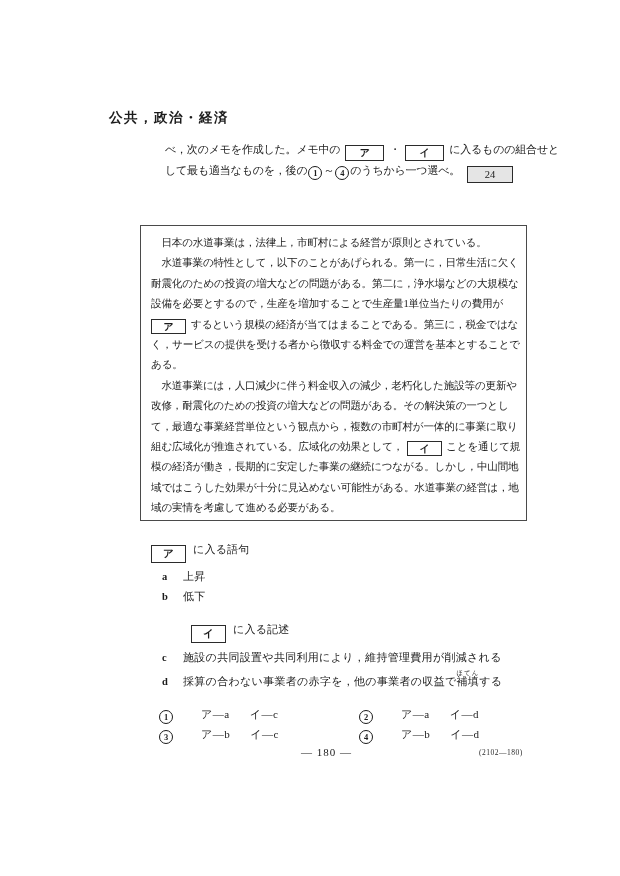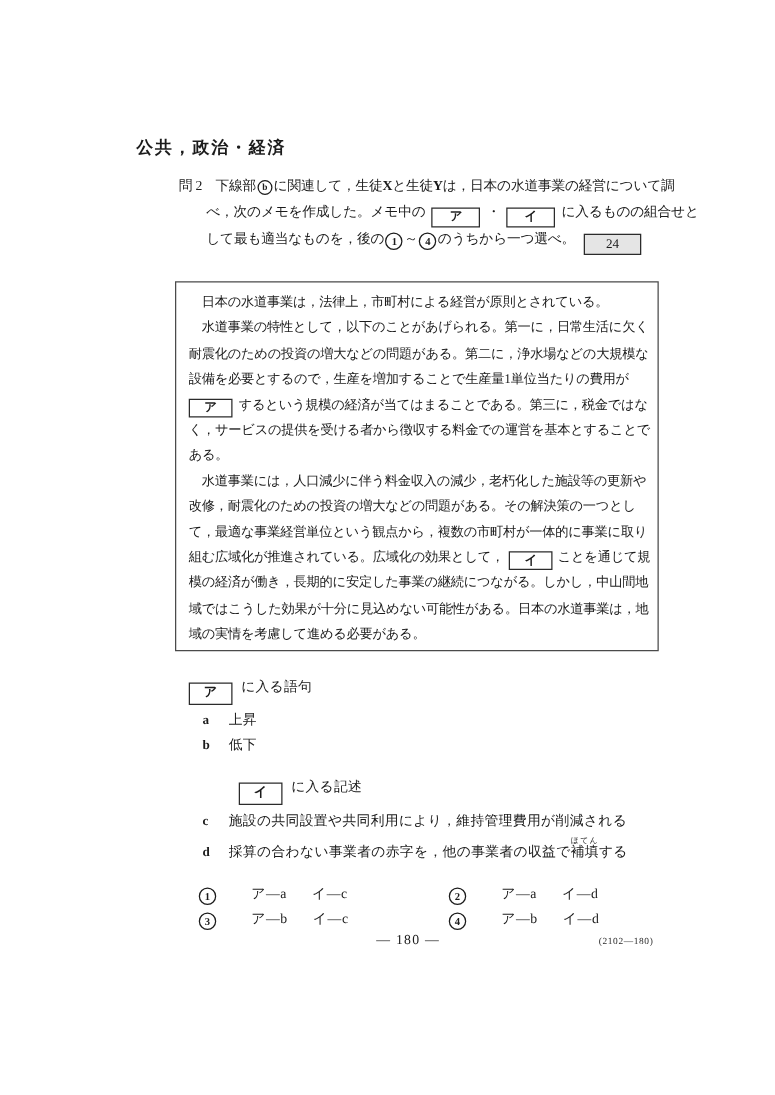--- a/index.html
+++ b/index.html
@@ -61,39 +61,38 @@
   .doc-code{font-size:7.5px;letter-spacing:0.5px;color:#2a2a2a;}
 </style>
 </head>
 <body>
 
 <div>
 
   <div class="abs title">公共，政治・経済</div>
 
   <div class="abs question">
-    <div class="qline"><span>問 2　下線部</span><span class="circ small">b</span><span>に関連して，生徒</span><span class="bold-serif">X</span><span>と生徒</span><span class="bold-serif">Y</span><span>は，日本の水道事業の経営について調</span></div>
     <div class="qline indent"><span>べ，次のメモを作成した。メモ中の</span><span class="fillbox">ア</span><span>・</span><span class="fillbox">イ</span><span>に入るものの組合せと</span></div>
     <div class="qline indent"><span>して最も適当なものを，後の</span><span class="circ">1</span><span>～</span><span class="circ">4</span><span>のうちから一つ選べ。</span><span class="ansbox">24</span></div>
   </div>
 
   <div class="abs memo">
     <div class="mline">　日本の水道事業は，法律上，市町村による経営が原則とされている。</div>
     <div class="mline">　水道事業の特性として，以下のことがあげられる。第一に，日常生活に欠く</div>
     <div class="mline">耐震化のための投資の増大などの問題がある。第二に，浄水場などの大規模な</div>
     <div class="mline">設備を必要とするので，生産を増加することで生産量1単位当たりの費用が</div>
     <div class="mline"><span class="fillbox">ア</span><span>するという規模の経済が当てはまることである。第三に，税金ではな</span></div>
     <div class="mline">く，サービスの提供を受ける者から徴収する料金での運営を基本とすることで</div>
     <div class="mline">ある。</div>
     <div class="mline">　水道事業には，人口減少に伴う料金収入の減少，老朽化した施設等の更新や</div>
     <div class="mline">改修，耐震化のための投資の増大などの問題がある。その解決策の一つとし</div>
     <div class="mline">て，最適な事業経営単位という観点から，複数の市町村が一体的に事業に取り</div>
     <div class="mline"><span>組む広域化が推進されている。広域化の効果として，</span><span class="fillbox mid">イ</span><span>ことを通じて規</span></div>
     <div class="mline">模の経済が働き，長期的に安定した事業の継続につながる。しかし，中山間地</div>
-    <div class="mline">域ではこうした効果が十分に見込めない可能性がある。日本の水道事業は，地</div>
+    <div class="mline">域ではこうした効果が十分に見込めない可能性がある。水道事業の経営は，地</div>
     <div class="mline">域の実情を考慮して進める必要がある。</div>
   </div>
 
   <div class="abs opt-head" style="left:151px;top:542px;"><span class="headbox">ア</span><span>に入る語句</span></div>
   <div class="abs opt-item" style="left:162px;top:570px;"><span class="key">a</span><span>上昇</span></div>
   <div class="abs opt-item" style="left:162px;top:590px;"><span class="key">b</span><span>低下</span></div>
 
   <div class="abs opt-head" style="left:151px;top:622px;padding-left:40px;"><span class="headbox">イ</span><span>に入る記述</span></div>
   <div class="abs opt-item" style="left:162px;top:651px;"><span class="key">c</span><span>施設の共同設置や共同利用により，維持管理費用が削減される</span></div>
   <div class="abs opt-item" style="left:162px;top:669px;"><span class="key">d</span><span><span>採算の合わない事業者の赤字を，他の事業者の収益で</span><ruby><span>補填</span><rt>ほてん</rt></ruby><span>する</span></span></div>

